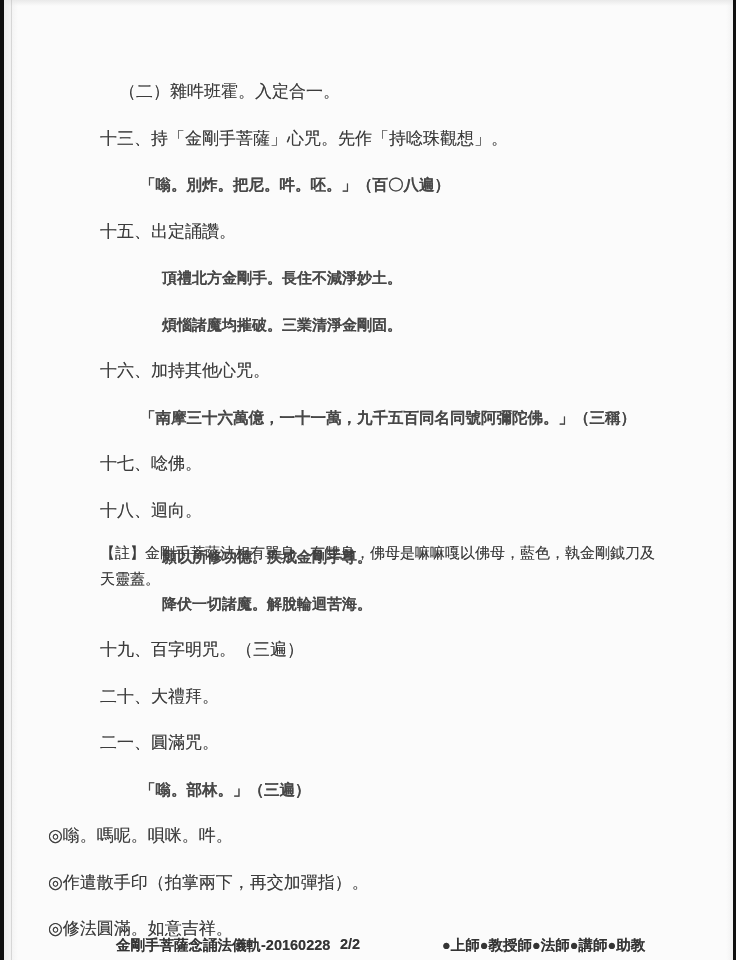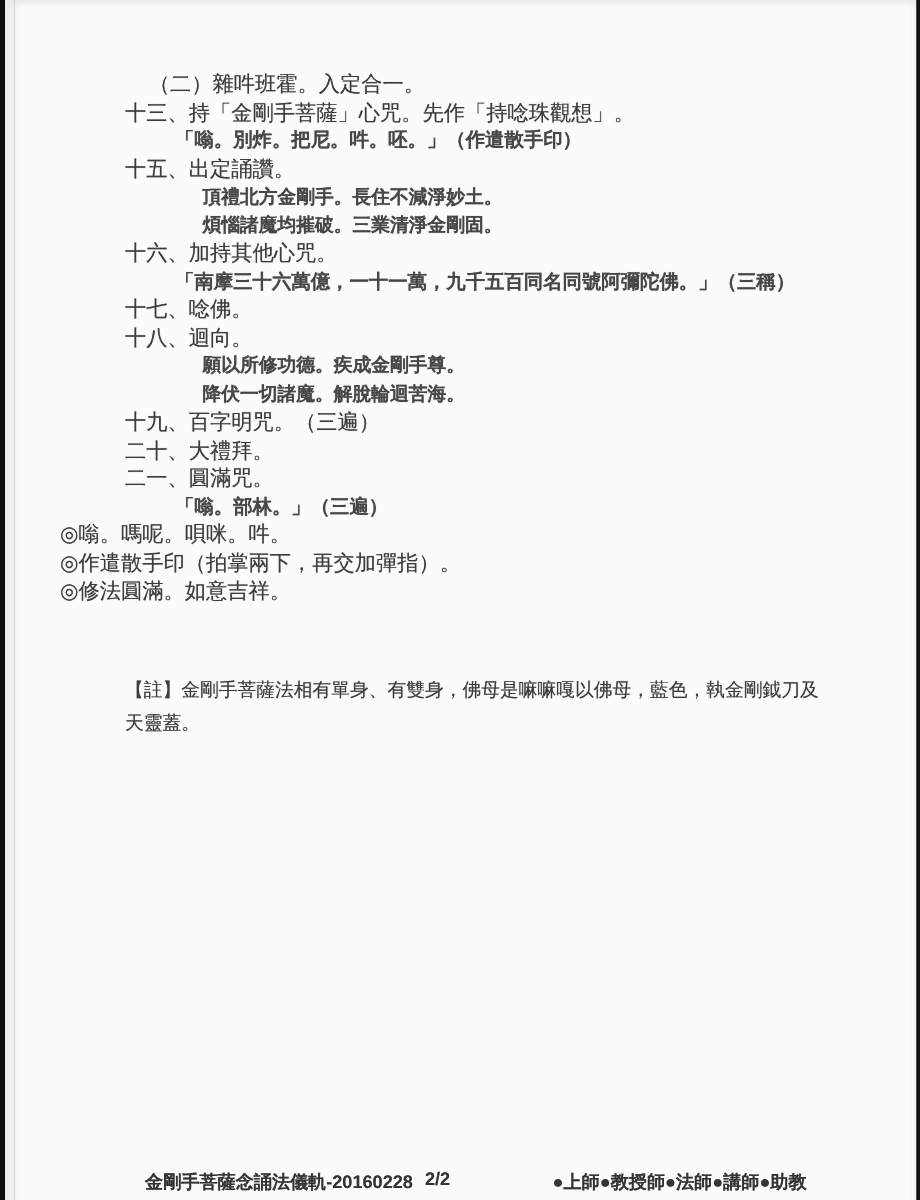--- a/index.html
+++ b/index.html
@@ -48,20 +48,21 @@
     left: 0;
     right: 0;
     color: #3c3c3c;
     text-shadow: 0 0 0.6px rgba(60,60,60,0.55);
   }
   .line {
     height: 22.5px;
     line-height: 22.5px;
     font-size: 17px;
     white-space: nowrap;
+    margin-top: 24px;
   }
   .line.item   { padding-left: 100px; }
   .line.sub    { padding-left: 119px; }
   .line.circle { padding-left: 48px;  }
   .line.mantra {
     padding-left: 140px;
     font-size: 15.5px;
     font-weight: 600;
     color: #474747;
   }
@@ -101,21 +102,21 @@
 <body>
 
 <div class="scan-page"></div>
 <div class="edge-left"></div>
 <div class="edge-right"></div>
 <div class="edge-seam"></div>
 
 <div class="doc-body">
   <div class="line sub">（二）雜吽班霍。入定合一。</div>
   <div class="line item">十三、持「金剛手菩薩」心咒。先作「持唸珠觀想」。</div>
-  <div class="line mantra">「嗡。別炸。把尼。吽。呸。」（作遣散手印）</div>
+  <div class="line mantra">「嗡。別炸。把尼。吽。呸。」（百〇八遍）</div>
   <div class="line item">十五、出定誦讚。</div>
   <div class="line verse">頂禮北方金剛手。長住不減淨妙土。</div>
   <div class="line verse">煩惱諸魔均摧破。三業清淨金剛固。</div>
   <div class="line item">十六、加持其他心咒。</div>
   <div class="line mantra">「南摩三十六萬億，一十一萬，九千五百同名同號阿彌陀佛。」（三稱）</div>
   <div class="line item">十七、唸佛。</div>
   <div class="line item">十八、迴向。</div>
   <div class="line verse">願以所修功德。疾成金剛手尊。</div>
   <div class="line verse">降伏一切諸魔。解脫輪迴苦海。</div>
   <div class="line item">十九、百字明咒。（三遍）</div>

